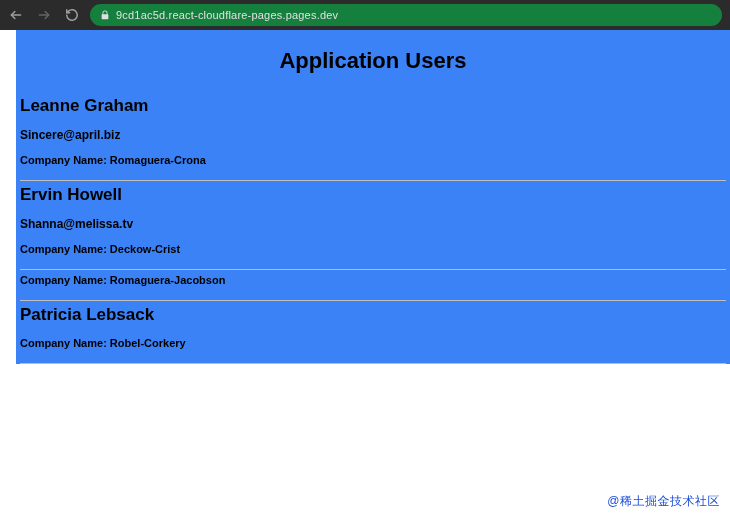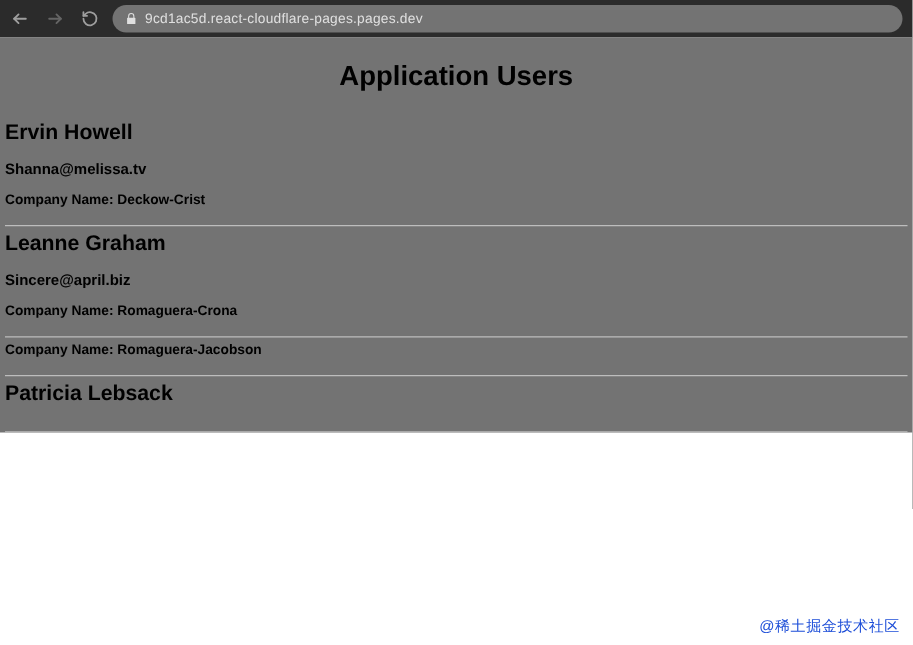--- a/index.html
+++ b/index.html
@@ -30,43 +30,44 @@
     }
     .nav-icon {
       display: flex;
       align-items: center;
       justify-content: center;
       width: 16px;
       height: 16px;
     }
     .url-bar {
       flex: 1;
-      background: #737373;
+      background: #15803d;
       border-radius: 14px;
       height: 22px;
       display: flex;
       align-items: center;
       padding: 0 10px;
       gap: 6px;
       color: #e0e0e0;
       font-size: 11px;
     }
     .lock-icon {
       display: flex;
       align-items: center;
       color: #e0e0e0;
     }
     .url-text {
       color: #e0e0e0;
       font-size: 11px;
       letter-spacing: 0.2px;
     }
     .content {
-      background: #737373;
+      background: #3b82f6;
       padding: 4px 4px 0 4px;
+      margin-left: 16px;
     }
     .page-title {
       text-align: center;
       font-size: 22px;
       font-weight: 700;
       color: #000;
       margin: 14px 0 18px 0;
     }
     .user-card {
       border-bottom: 1px solid #bdbdbd;
@@ -130,33 +131,34 @@
         </svg>
     </span>
     <span class="url-text">9cd1ac5d.react-cloudflare-pages.pages.dev</span>
   </div>
 </div>
 
 <div class="content">
   <h1 class="page-title">Application Users</h1>
 
   <div class="user-card">
+    <h2 class="user-name">Leanne Graham</h2>
+    <div class="user-email">Sincere@april.biz</div>
+    <div class="user-company">Company Name: Romaguera-Crona</div>
+  </div>
+
+  <div class="user-card">
     <h2 class="user-name">Ervin Howell</h2>
     <div class="user-email">Shanna@melissa.tv</div>
     <div class="user-company">Company Name: Deckow-Crist</div>
-  </div>
-
-  <div class="user-card">
-    <h2 class="user-name">Leanne Graham</h2>
-    <div class="user-email">Sincere@april.biz</div>
-    <div class="user-company">Company Name: Romaguera-Crona</div>
   </div>
 
   <div class="user-card">
     <div class="user-company">Company Name: Romaguera-Jacobson</div>
   </div>
 
   <div class="user-card">
     <h2 class="user-name">Patricia Lebsack</h2>
+    <div class="user-company">Company Name: Robel-Corkery</div>
   </div>
 </div>
 
 <div class="watermark">@稀土掘金技术社区</div>
 
 </body></html>

